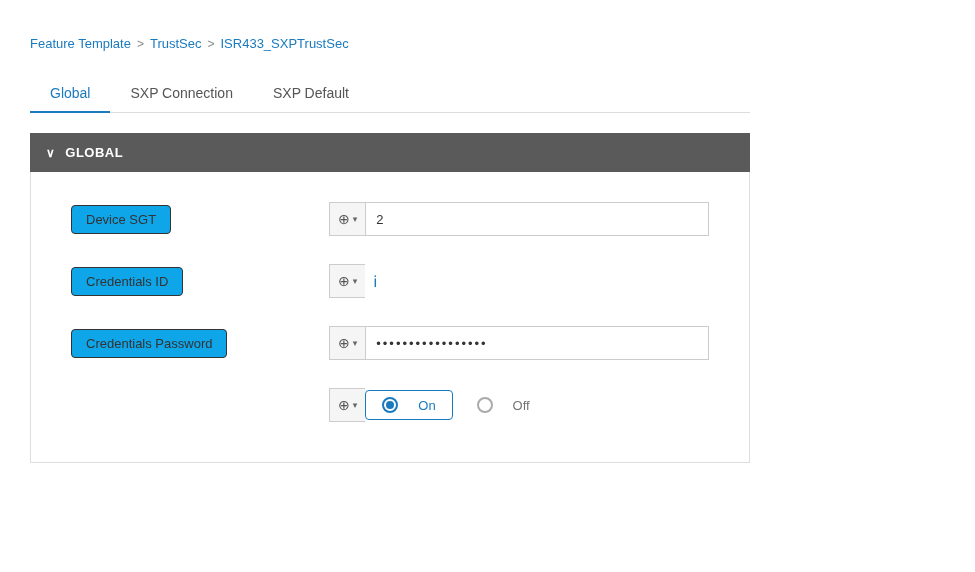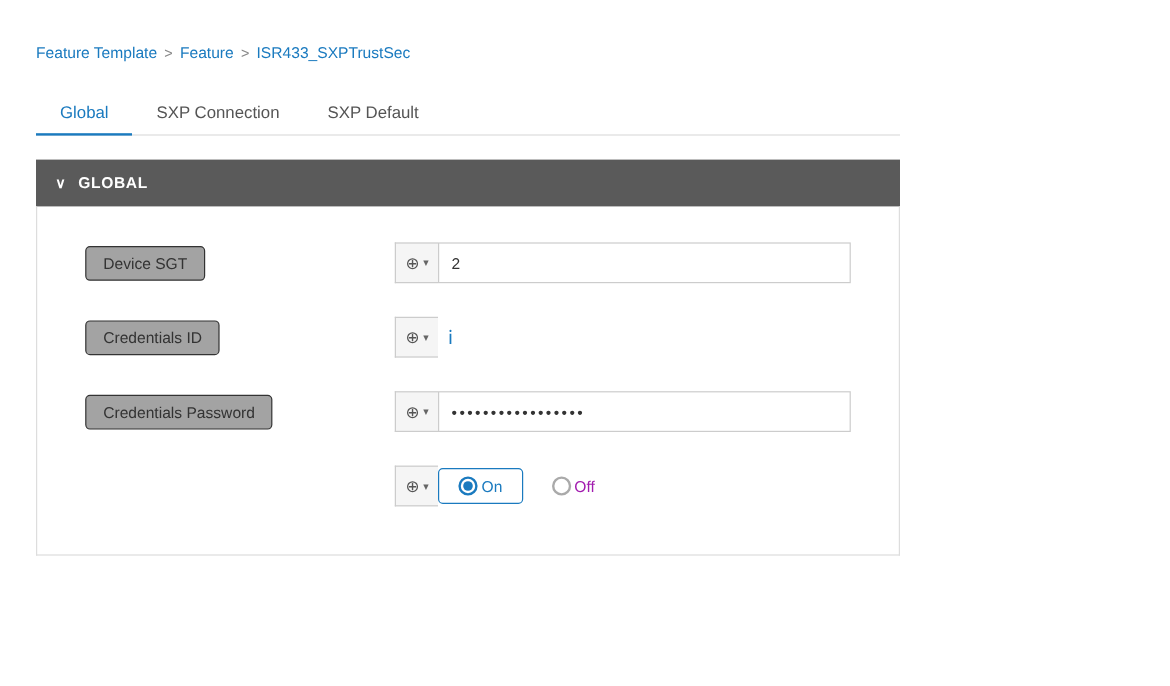--- a/index.html
+++ b/index.html
@@ -90,21 +90,21 @@
       width: 220px;
       flex-shrink: 0;
     }
     .label-box {
       display: inline-block;
       border: 1.5px solid #333;
       border-radius: 4px;
       padding: 6px 14px;
       font-size: 13px;
       color: #333;
-      background: #a3a3a3;
+      background: #0ea5e9;
     }
     .label-plain {
       font-size: 13px;
       color: #555;
       padding: 6px 0;
     }
     .input-col {
       display: flex;
       align-items: center;
       gap: 0;
@@ -154,32 +154,32 @@
     
     .radio-group {
       display: flex;
       align-items: center;
       gap: 8px;
       margin-left: 0;
     }
     .radio-option {
       display: flex;
       align-items: center;
-      gap: 3px;
+      gap: 20px;
       cursor: pointer;
       padding: 6px 16px;
       font-size: 13px;
     }
     .radio-option.selected {
       border: 1.5px solid #1a7abf;
       border-radius: 4px;
       color: #1a7abf;
     }
     .radio-option.unselected {
-      color: #a21caf;
+      color: #737373;
     }
     .radio-circle {
       width: 16px;
       height: 16px;
       border-radius: 50%;
       border: 2px solid #1a7abf;
       display: flex;
       align-items: center;
       justify-content: center;
       flex-shrink: 0;
@@ -196,21 +196,21 @@
     }
   </style>
 </head>
 <body>
 
 <div class="container">
 
   <div class="breadcrumb">
     <span class="breadcrumb-link">Feature Template</span>
     <span class="breadcrumb-sep">&gt;</span>
-    <span class="breadcrumb-link">Feature</span>
+    <span class="breadcrumb-link">TrustSec</span>
     <span class="breadcrumb-sep">&gt;</span>
     <span class="breadcrumb-current">ISR433_SXPTrustSec</span>
   </div>
 
   <div class="tabs">
     <div class="tab active">Global</div>
     <div class="tab">SXP Connection</div>
     <div class="tab">SXP Default</div>
   </div>
 

